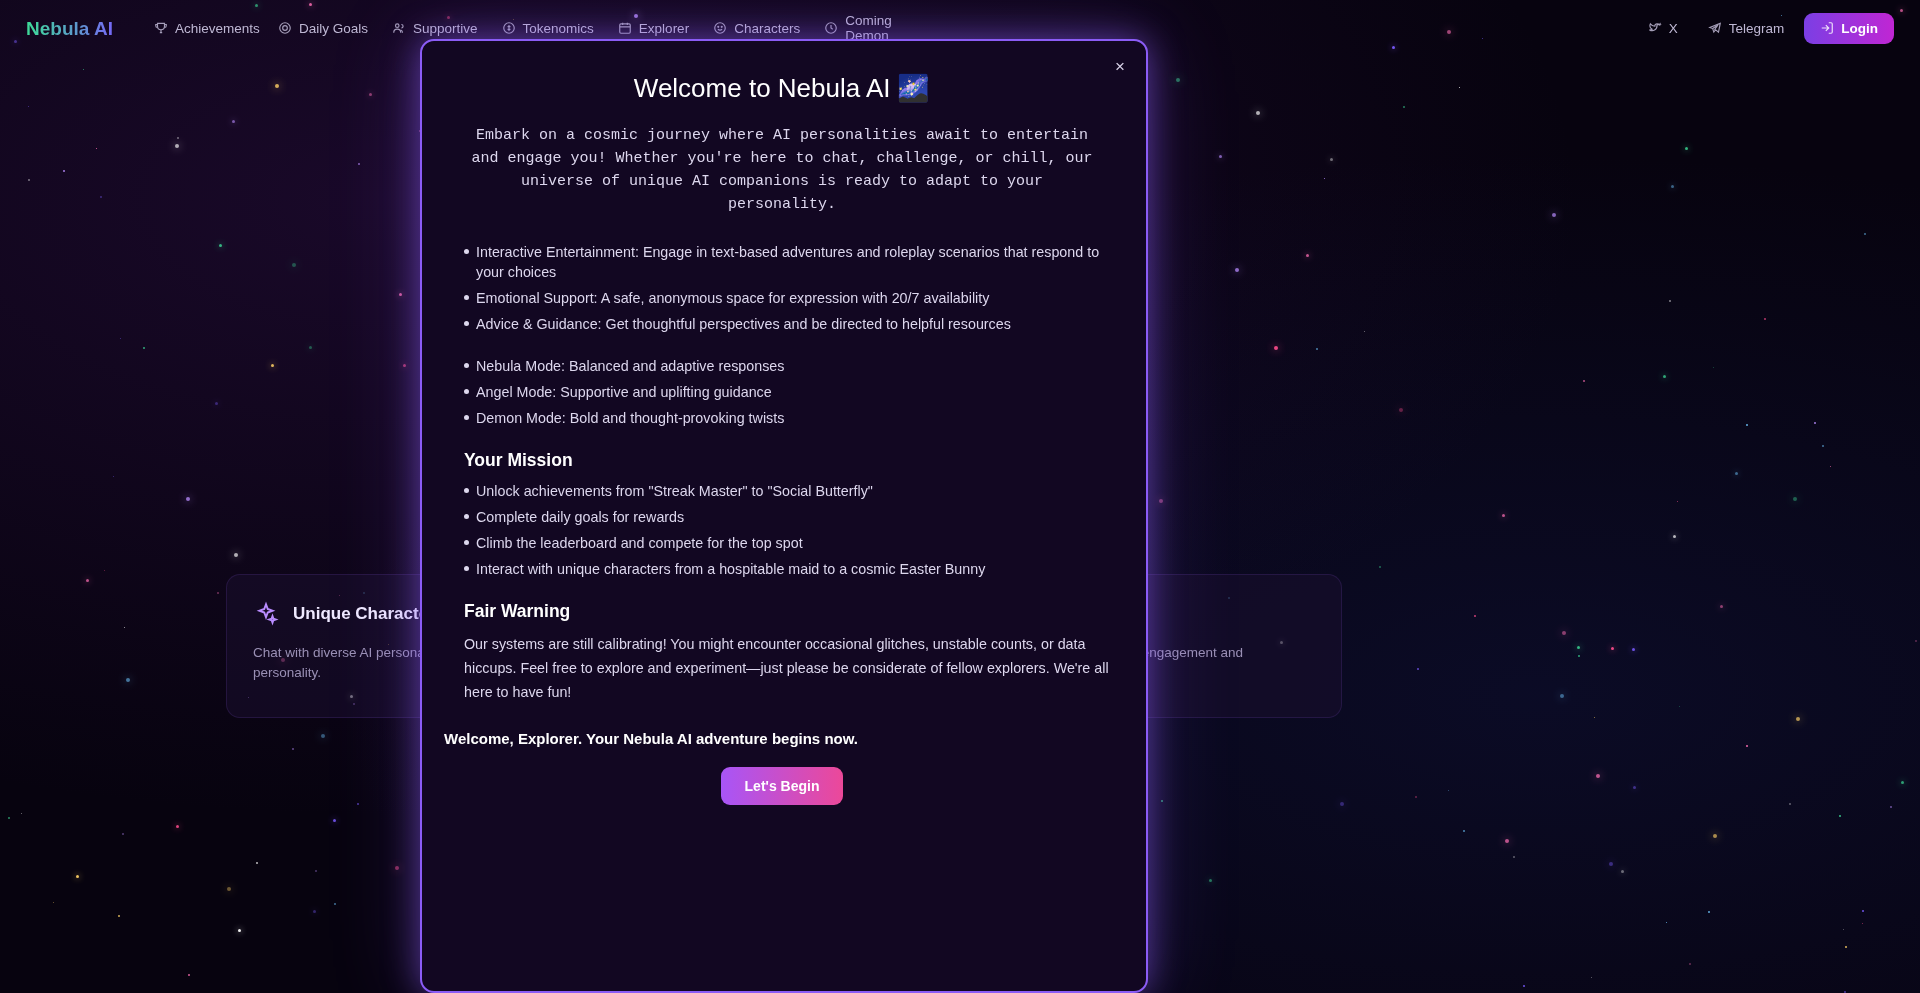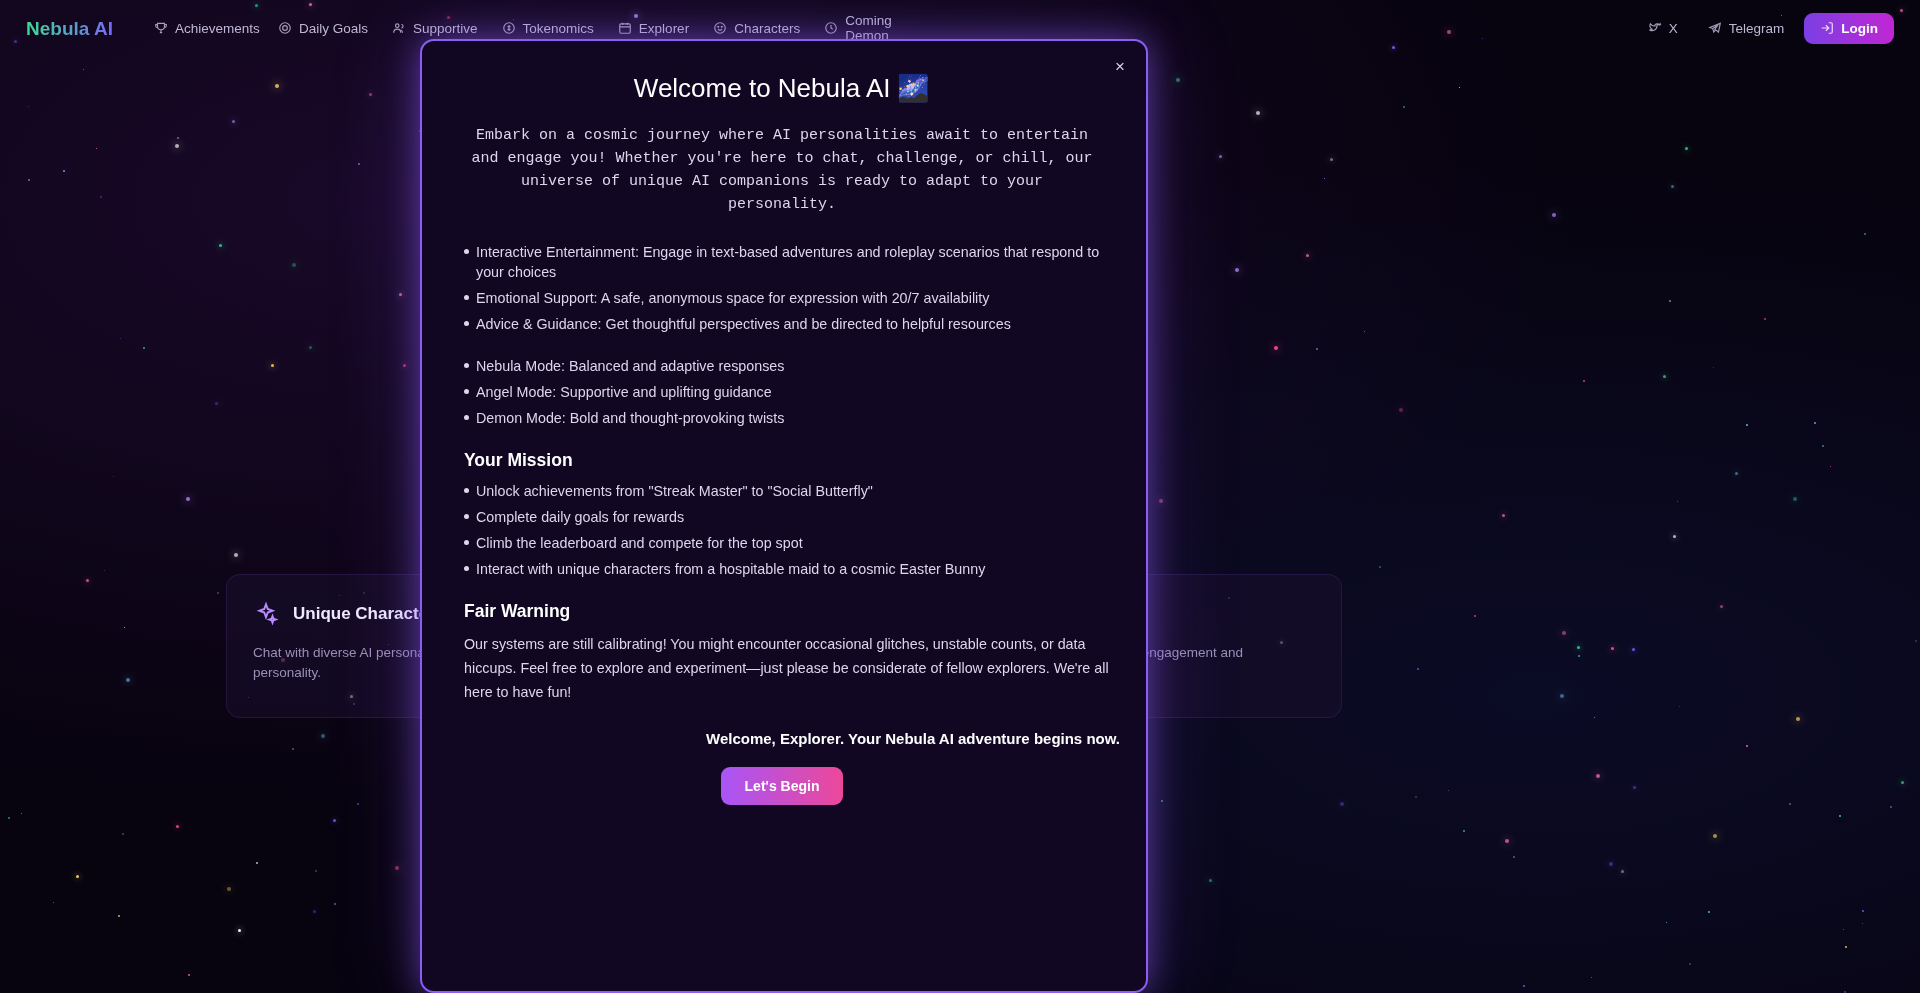--- a/index.html
+++ b/index.html
@@ -205,21 +205,21 @@
     border-radius: 50%;
     background: #ddd7ee;
   }
   #warning-text {
     font-size: 14.3px;
     line-height: 24px;
     color: #ddd7ee;
     margin: 0 10px 0 20px;
   }
   #closing-line {
-    text-align: right;
+    text-align: left;
     font-size: 15px;
     font-weight: bold;
     color: #ffffff;
     margin: 26px 0 20px 0;
   }
   #cta-wrap { text-align: center; margin-top: 4px; }
   #cta-btn {
     display: inline-block;
     background: linear-gradient(90deg,#a855f7,#ec4899);
     color: #fff;

